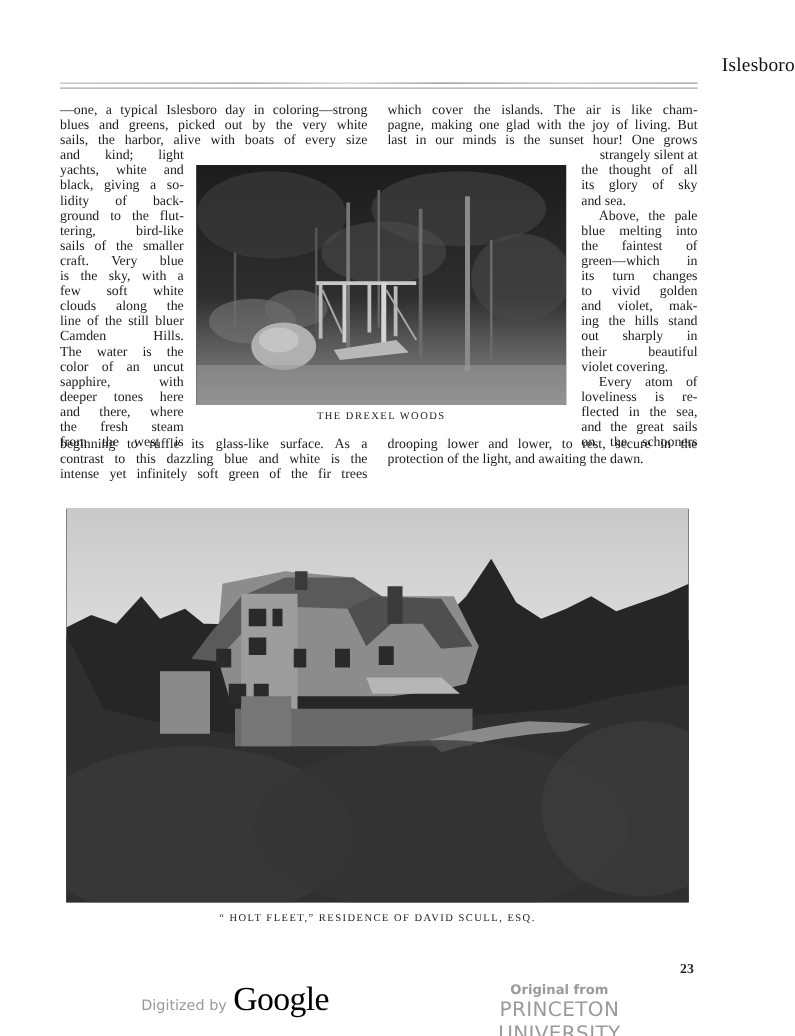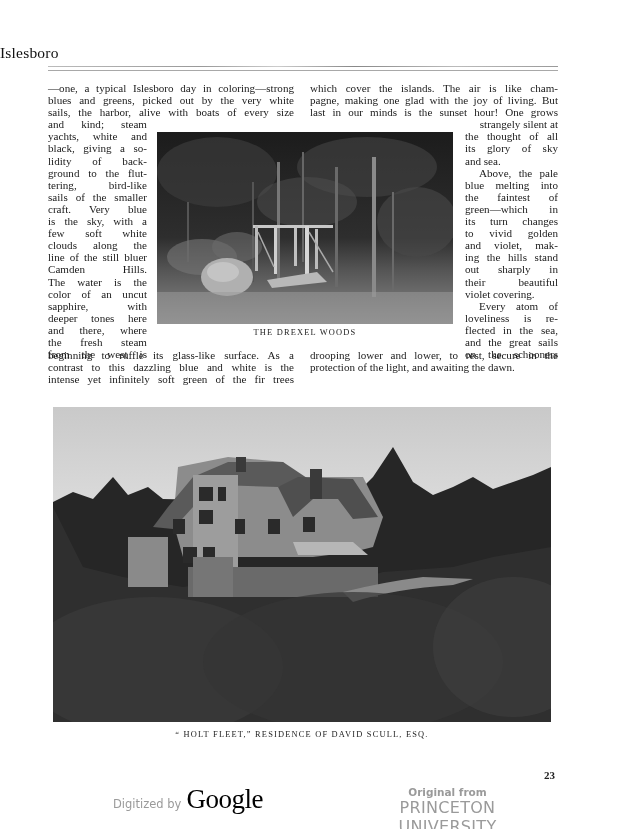--- a/index.html
+++ b/index.html
@@ -1,19 +1,19 @@
 <!DOCTYPE html>
 <html><head>
 <meta charset="utf-8">
 <style>
   html, body { margin: 0; padding: 0; background: #ffffff; }
   body { width: 636px; height: 829px; position: relative; overflow: hidden;
          font-family: "Liberation Serif", "DejaVu Serif", serif; color: #1a1a1a; }
   .abs { position: absolute; }
-  .running-head { left: 0; width: 636px; top: 44px; text-align: left; font-size: 15.5px; letter-spacing: 0.2px; color: #111; }
+  .running-head { left: 0; width: 636px; top: 44px; text-align: right; font-size: 15.5px; letter-spacing: 0.2px; color: #111; }
   .rule { left: 48px; width: 510px; height: 1px; background: #9a9a9a; }
   .rule.r1 { top: 66px; background: linear-gradient(90deg,#bbb 0%,#999 30%,#ccc 45%,#888 60%,#bbb 80%,#999 100%); }
   .rule.r2 { top: 70px; background: #a8a8a8; }
   .col-text { font-size: 11.1px; line-height: 12.1px; text-align: justify; color: #1a1a1a; }
   .line { display: block; white-space: nowrap; text-align: justify; text-align-last: justify; }
   .line.last { text-align-last: left; }
   .line.right { text-align: left; text-align-last: right; }
   .line.indent { text-indent: 14px; }
   .caption { font-size: 8.4px; letter-spacing: 1.2px; color: #222; text-align: center; font-weight: normal; }
   .photo { background: #2b2b2b; overflow: hidden; }
@@ -39,21 +39,21 @@
   <span class="line">sails, the harbor, alive with boats of every size</span>
 </div>
 
 <div class="abs col-text" style="left:310px; top:82px; width:248px;">
   <span class="line">which cover the islands.  The air is like cham-</span>
   <span class="line">pagne, making one glad with the joy of living.  But</span>
   <span class="line">last in our minds is the sunset hour!  One grows</span>
 </div>
 
 <div class="abs col-text" style="left:48px; top:118.3px; width:99px;">
-  <span class="line">and kind; steam</span>
+  <span class="line">and kind; light</span>
   <span class="line">yachts, white and</span>
   <span class="line">black, giving a so-</span>
   <span class="line">lidity of back-</span>
   <span class="line">ground to the flut-</span>
   <span class="line">tering, bird-like</span>
   <span class="line">sails of the smaller</span>
   <span class="line">craft.   Very blue</span>
   <span class="line">is the sky, with a</span>
   <span class="line">few soft white</span>
   <span class="line">clouds along the</span>

